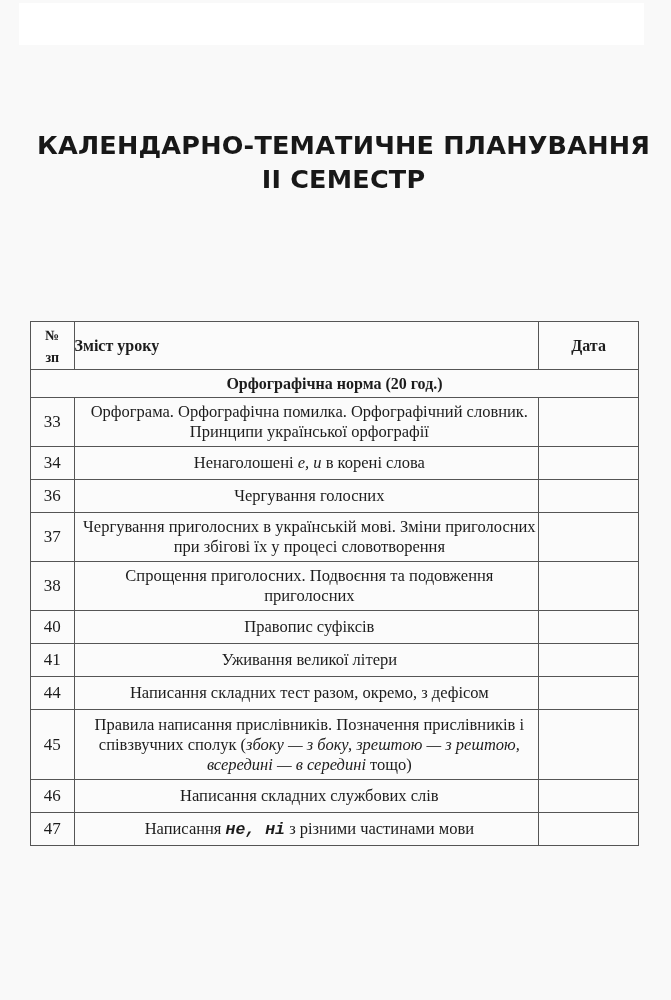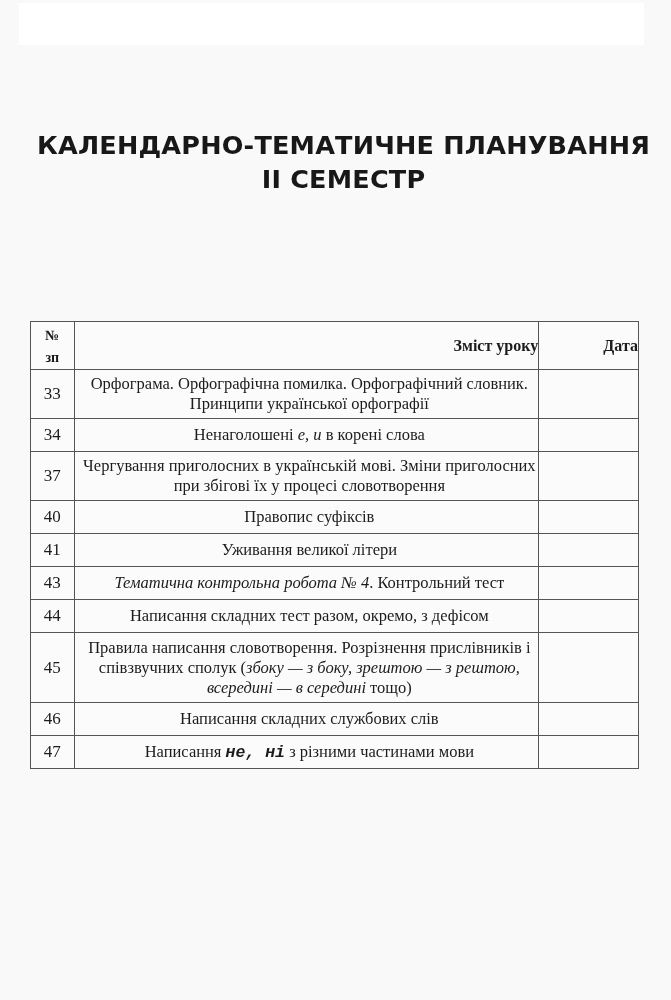--- a/index.html
+++ b/index.html
@@ -31,21 +31,21 @@
     font-size: 16.5px;
   }
   table.plan td, table.plan th {
     border: 1.5px solid #555;
     padding: 0;
     vertical-align: middle;
   }
   .col-num { width: 43px; text-align: center; }
   .col-topic { width: 464px; text-align: center; padding-left: 6px !important; line-height: 20px; }
   .col-date { width: 100px; }
-  th { font-weight: bold; font-size: 16px; text-align: right; }
+  th { font-weight: bold; font-size: 16px; }
   .hdr-num { line-height: 22px; font-size: 14px; padding-top: 2px !important; }
   .hdr-row { height: 48px; }
   .section-row td { height: 27px; text-align: center; font-weight: bold; font-size: 16px; }
   .num { font-size: 17px; }
   .r1 { height: 33px; padding-left: 28px; }
   .r2 { height: 49px; margin-top: 40px; }
   .r3 { height: 70px; }
   i { font-style: italic; }
 </style>
 </head>
@@ -58,62 +58,70 @@
   <div>II СЕМЕСТР</div>
 </div>
 
 <table class="plan">
   <tbody>
       <tr class="hdr-row">
     <th class="col-num hdr-num">
       <div>№</div>
       <div style="font-weight:bold;">зп</div>
     </th>
-    <th class="col-topic" style="text-align:right;padding-left:0 !important;">Зміст уроку</th>
+    <th class="col-topic" style="text-align:left;padding-left:0 !important;">Зміст уроку</th>
     <th class="col-date">Дата</th>
+  </tr>
+  <tr class="section-row">
+    <td colspan="3">Орфографічна норма (20 год.)</td>
   </tr>
 
   <tr class="r2">
     <td class="col-num num">33</td>
     <td class="col-topic">Орфограма. Орфографічна помилка. Орфографічний словник. Принципи української орфографії</td>
     <td class="col-date"></td>
   </tr>
   <tr class="r1">
     <td class="col-num num">34</td>
     <td class="col-topic"><span>Ненаголошені </span><i>е, и</i><span> в корені слова</span></td>
     <td class="col-date"></td>
   </tr>
+  <tr class="r1">
+    <td class="col-num num">36</td>
+    <td class="col-topic">Чергування голосних</td>
+    <td class="col-date"></td>
+  </tr>
   <tr class="r2">
     <td class="col-num num">37</td>
     <td class="col-topic">Чергування приголосних в українській мові. Зміни приголосних при збігові їх у процесі словотворення</td>
+    <td class="col-date"></td>
+  </tr>
+  <tr class="r2">
+    <td class="col-num num">38</td>
+    <td class="col-topic">Спрощення приголосних. Подвоєння та подовження приголосних</td>
     <td class="col-date"></td>
   </tr>
   <tr class="r1">
     <td class="col-num num">40</td>
     <td class="col-topic">Правопис суфіксів</td>
     <td class="col-date"></td>
   </tr>
   <tr class="r1">
     <td class="col-num num">41</td>
     <td class="col-topic">Уживання великої літери</td>
     <td class="col-date"></td>
   </tr>
   <tr class="r1">
-    <td class="col-num num">43</td>
-    <td class="col-topic"><i>Тематична контрольна робота № 4</i><span>. Контрольний тест</span></td>
-    <td class="col-date"></td>
-  </tr>
-  <tr class="r1">
     <td class="col-num num">44</td>
     <td class="col-topic">Написання складних тест разом, окремо, з дефісом</td>
     <td class="col-date"></td>
   </tr>
   <tr class="r3">
     <td class="col-num num">45</td>
-    <td class="col-topic"><span>Правила написання словотворення. Розрізнення прислівників і співзвучних сполук (</span><i>збоку — з боку, зрештою — з рештою, всередині — в середині</i><span> тощо)</span></td>
+    <td class="col-topic"><span>Правила написання прислівників. Позначення прислівників і співзвучних сполук (</span><i>збоку — з боку, зрештою — з рештою, всередині — в середині</i><span> тощо)</span></td>
     <td class="col-date"></td>
   </tr>
   <tr class="r1">
     <td class="col-num num">46</td>
     <td class="col-topic">Написання складних службових слів</td>
     <td class="col-date"></td>
   </tr>
   <tr class="r1">
     <td class="col-num num">47</td>
     <td class="col-topic"><span>Написання </span><i style="font-weight:bold;font-family:Liberation Mono, monospace;">не, ні</i><span> з різними частинами мови</span></td>

